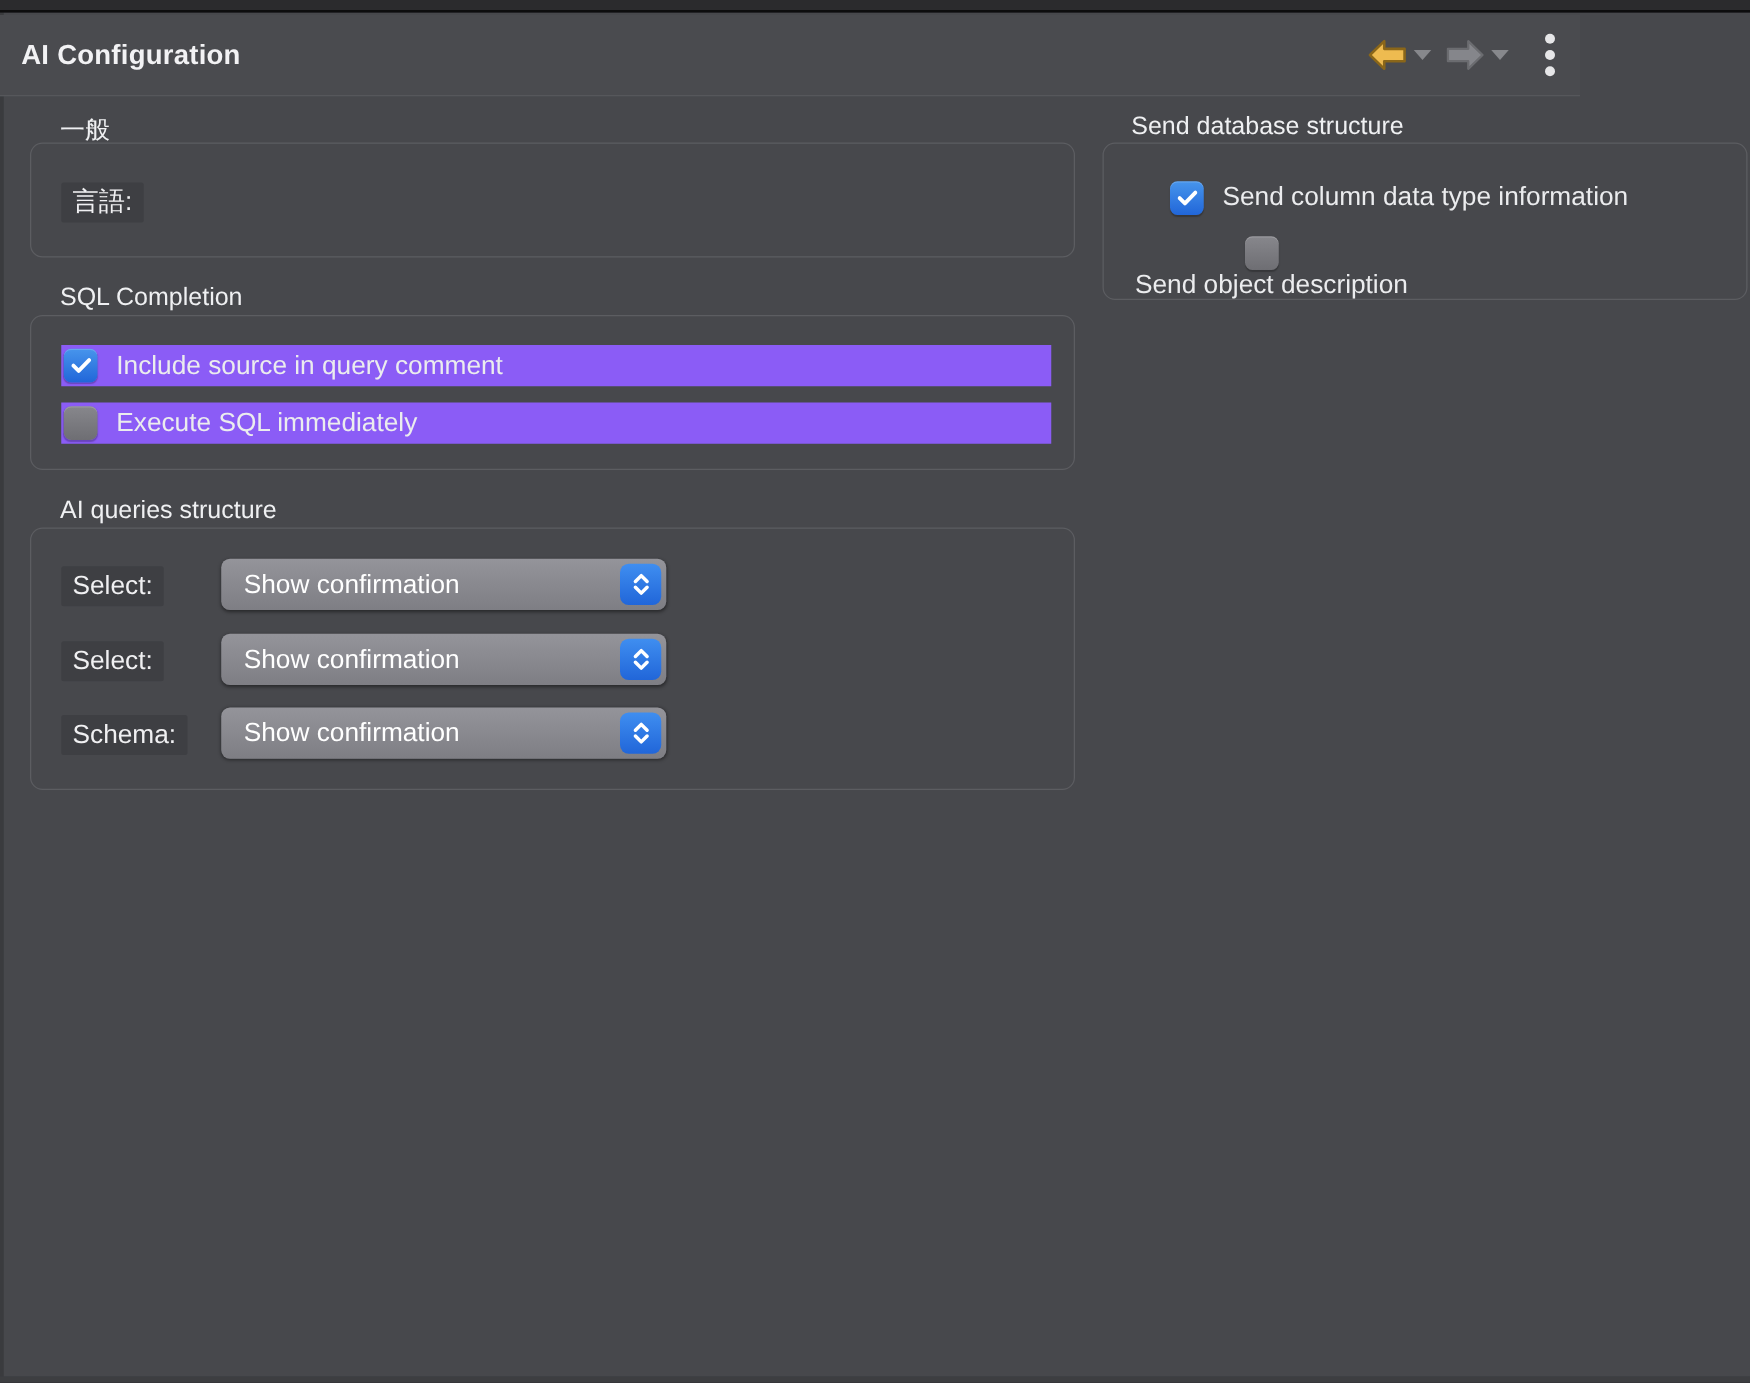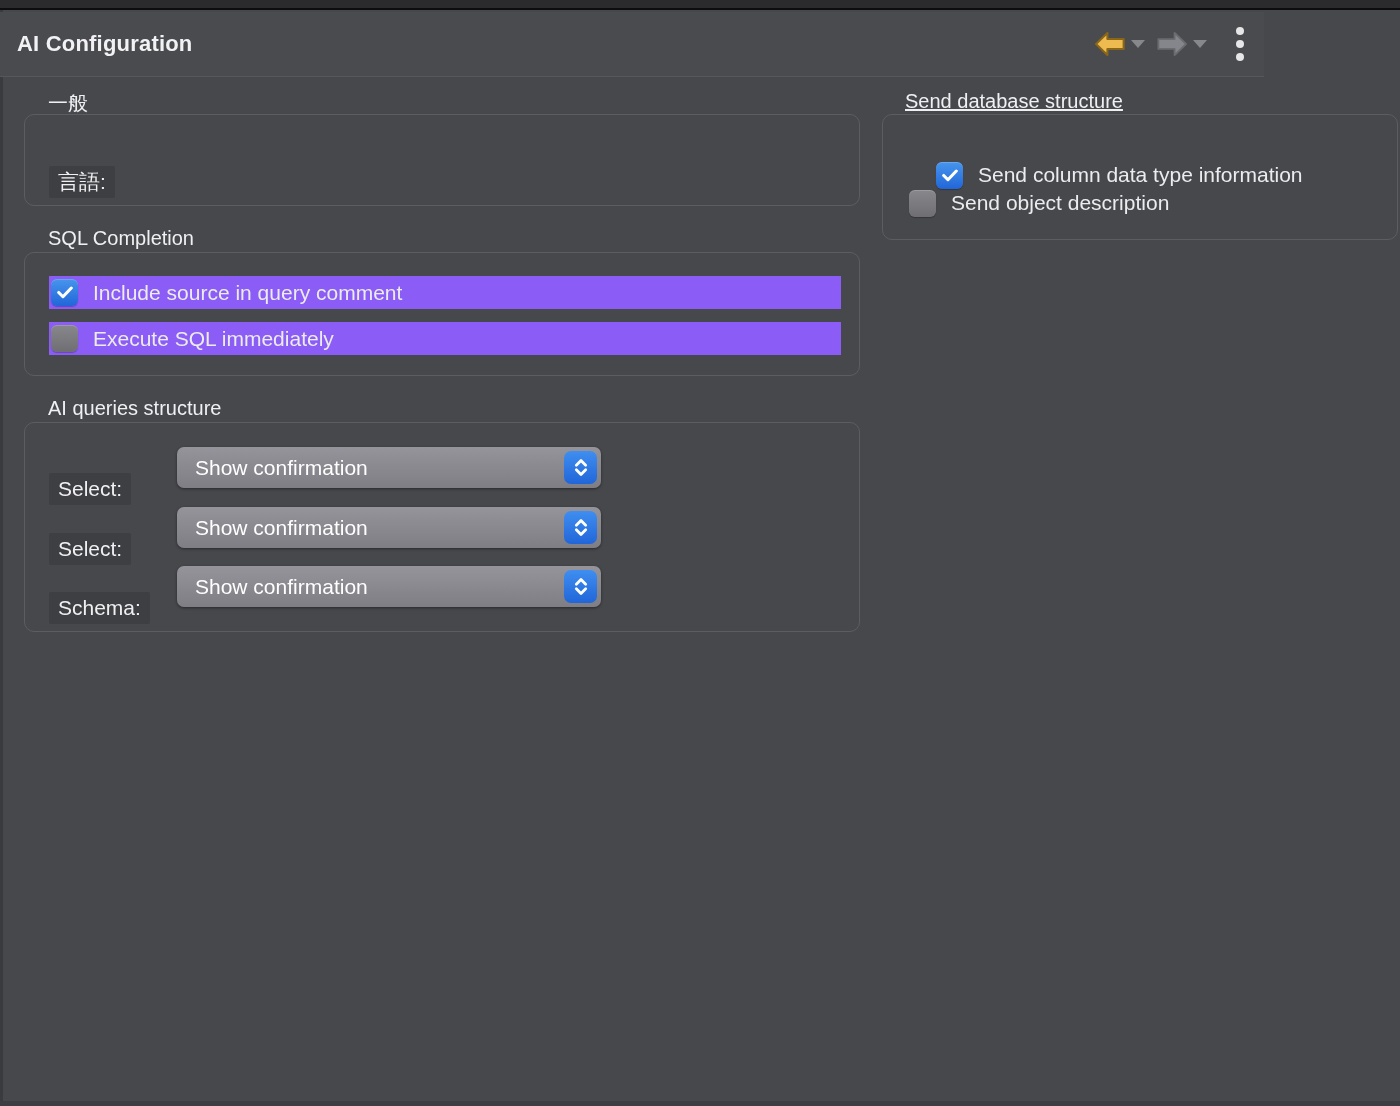--- a/index.html
+++ b/index.html
@@ -47,21 +47,21 @@
   }
   .groupbox {
     position: absolute; border: 1px solid #5c5d61; border-radius: 10px;
     background: transparent;
   }
 
   
   .label-chip {
     position: absolute; background: #3e3f43;
     font-size: 21px; color: #f0f0f2;
-    padding: 0 9px; height: 32px; line-height: 32px; border-radius: 2px; margin-top: 20px;
+    padding: 0 9px; height: 32px; line-height: 32px; border-radius: 2px;
   }
 
   
   .combo-ring {
     position: absolute; left: 120px; top: 136px;
     width: 718px; height: 50px;
     background: #3e7fc1; border-radius: 15px; padding: 5px;
   }
   .combo-field {
     position: relative; width: 100%; height: 100%;
@@ -87,21 +87,21 @@
     box-shadow: inset 0 1px 0 rgba(255,255,255,0.18), 0 1px 1px rgba(0,0,0,0.25);
     display: flex; align-items: center; justify-content: center;
   }
   .checkbox svg { visibility: hidden; }
   .checkbox.checked { background: linear-gradient(#4795ec, #2166d9); }
   .checkbox.checked svg { visibility: visible; }
   .check-label { font-size: 21px; color: #ebecee; margin-left: 15px; white-space: nowrap; }
 
   
   .popup {
-    position: absolute; width: 424px; height: 41px;
+    position: absolute; width: 356px; height: 41px;
     background: linear-gradient(#94949a, #7e7e84);
     border-radius: 7px; box-shadow: 0 1px 3px rgba(0,0,0,0.45);
     display: flex; align-items: center; cursor: pointer;
   }
   .popup-label { font-size: 21px; color: #ffffff; margin-left: 18px; }
   .popup-btn {
     position: absolute; right: 4px; top: 4px; width: 33px; height: 33px;
     border-radius: 7px; background: linear-gradient(#3f8ef0, #2166d9);
     display: flex; align-items: center; justify-content: center;
   }
@@ -208,34 +208,34 @@
       <span class="popup-label">Show confirmation</span>
       <span class="popup-btn">
         <svg width="14" height="19" viewBox="0 0 12 16">
           <path d="M2 6 L6 2 L10 6" stroke="#ffffff" stroke-width="2.4" fill="none" stroke-linecap="round" stroke-linejoin="round"></path>
           <path d="M2 10 L6 14 L10 10" stroke="#ffffff" stroke-width="2.4" fill="none" stroke-linecap="round" stroke-linejoin="round"></path>
         </svg>
       </span>
     </div>
   </div>
 
-  <div class="section-title" style="left:905px; top:90px;text-decoration:underline;">Send database structure</div>
+  <div class="section-title" style="left:905px; top:90px;">Send database structure</div>
 
   <div class="groupbox" style="left:882px; top:114px; width:516px; height:126px;">
 
-    <div class="check-row" style="left:26px; top:46px; height:28px;padding-left:27px;">
+    <div class="check-row" style="left:26px; top:29px; height:28px;padding-left:27px;">
       <span class="checkbox checked">
         <svg width="16" height="13" viewBox="0 0 14 11">
           <path d="M1.5 5.5 L5.2 9.2 L12.5 1.6" stroke="#ffffff" stroke-width="2.7" fill="none" stroke-linecap="round" stroke-linejoin="round"></path>
         </svg>
       </span>
       <span class="check-label">Send column data type information</span>
     </div>
 
-    <div class="check-row" style="left:26px; top:74px; height:28px;">
+    <div class="check-row" style="left:10px; top:74px; height:28px;flex-direction:column;">
       <span class="checkbox">
         <svg width="16" height="13" viewBox="0 0 14 11">
           <path d="M1.5 5.5 L5.2 9.2 L12.5 1.6" stroke="#ffffff" stroke-width="2.7" fill="none" stroke-linecap="round" stroke-linejoin="round"></path>
         </svg>
       </span>
       <span class="check-label">Send object description</span>
     </div>
   </div>
 
   <div class="bottom-edge"></div>

